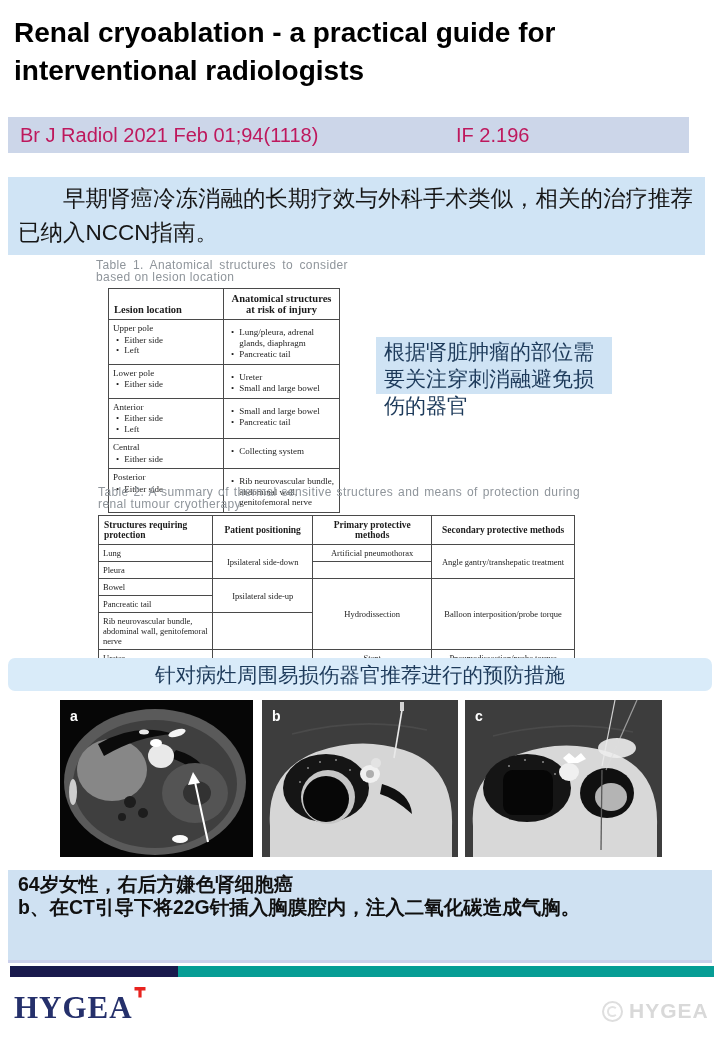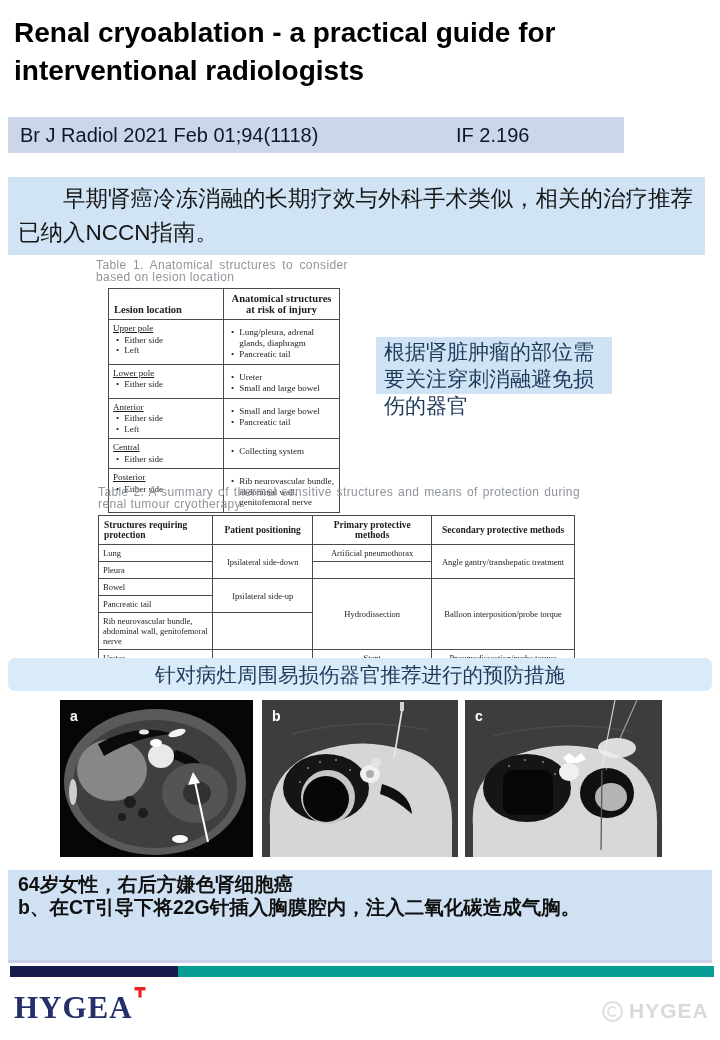--- a/index.html
+++ b/index.html
@@ -2,22 +2,22 @@
 <html><head>
 <meta charset="utf-8">
 <style>
   html,body{margin:0;padding:0;background:#fff;}
   #slide{position:relative;width:720px;height:1040px;background:#ffffff;overflow:hidden;
          font-family:"Liberation Sans",sans-serif;}
 
   .title{position:absolute;left:14px;top:14px;width:670px;font-size:28px;font-weight:bold;
          color:#000;line-height:38px;letter-spacing:0px;}
 
-  .journal-bar{position:absolute;left:8px;top:117px;width:616px;height:36px;background:#ccd6e9;
-         font-size:20px;color:#0f172a;}
+  .journal-bar{position:absolute;left:8px;top:117px;width:681px;height:36px;background:#ccd6e9;
+         font-size:20px;color:#be185d;}
   .journal-ref{position:absolute;left:12px;top:0;line-height:36px;}
   .journal-if{position:absolute;left:448px;top:0;line-height:36px;}
 
   .summary-box{position:absolute;left:8px;top:177px;width:697px;height:78px;background:#d0e4f5;
          box-sizing:border-box;padding:5px 10px 0 10px;font-size:22.5px;line-height:34px;
          color:#161616;text-indent:2em;}
 
   
   .fig1{position:absolute;left:96px;top:260px;width:252px;}
   .fig-caption{font-size:12px;color:#8f959b;letter-spacing:.4px;line-height:11.5px;
@@ -26,21 +26,21 @@
   table.paper td,table.paper th{border:1px solid #4a4a4a;font-family:"Liberation Serif",serif;
          color:#1c1c1c;vertical-align:top;}
   #table1{width:232px;margin:5px 0 0 12px;}
   #table1 th{font-size:10.5px;padding:4px 5px;}
   #table1 th.h1{text-align:left;vertical-align:bottom;width:104px;}
   #table1 th.h2{text-align:center;vertical-align:middle;}
   #table1 td{font-size:9px;padding:3px 4px 4px 4px;line-height:10.5px;}
   .bul{display:flex;}
   .bul .mark{margin:0 5px 0 3px;}
   .t1c2 .bul{margin-top:1px;}
-  .rowtitle{margin-bottom:1px;text-decoration:underline;}
+  .rowtitle{margin-bottom:1px;}
   .t1c2{padding-top:6px !important;}
 
   
   .note-box{position:absolute;left:376px;top:337px;width:236px;height:57px;background:#cfe3f4;
          box-sizing:border-box;padding:1px 8px;font-size:21px;line-height:27px;color:#1d3a5a;}
 
   
   .fig2{position:absolute;left:98px;top:487px;width:482px;}
   #table2{width:477px;margin-top:5px;}
   #table2 th{font-size:9.5px;padding:4px 5px;vertical-align:middle;}

